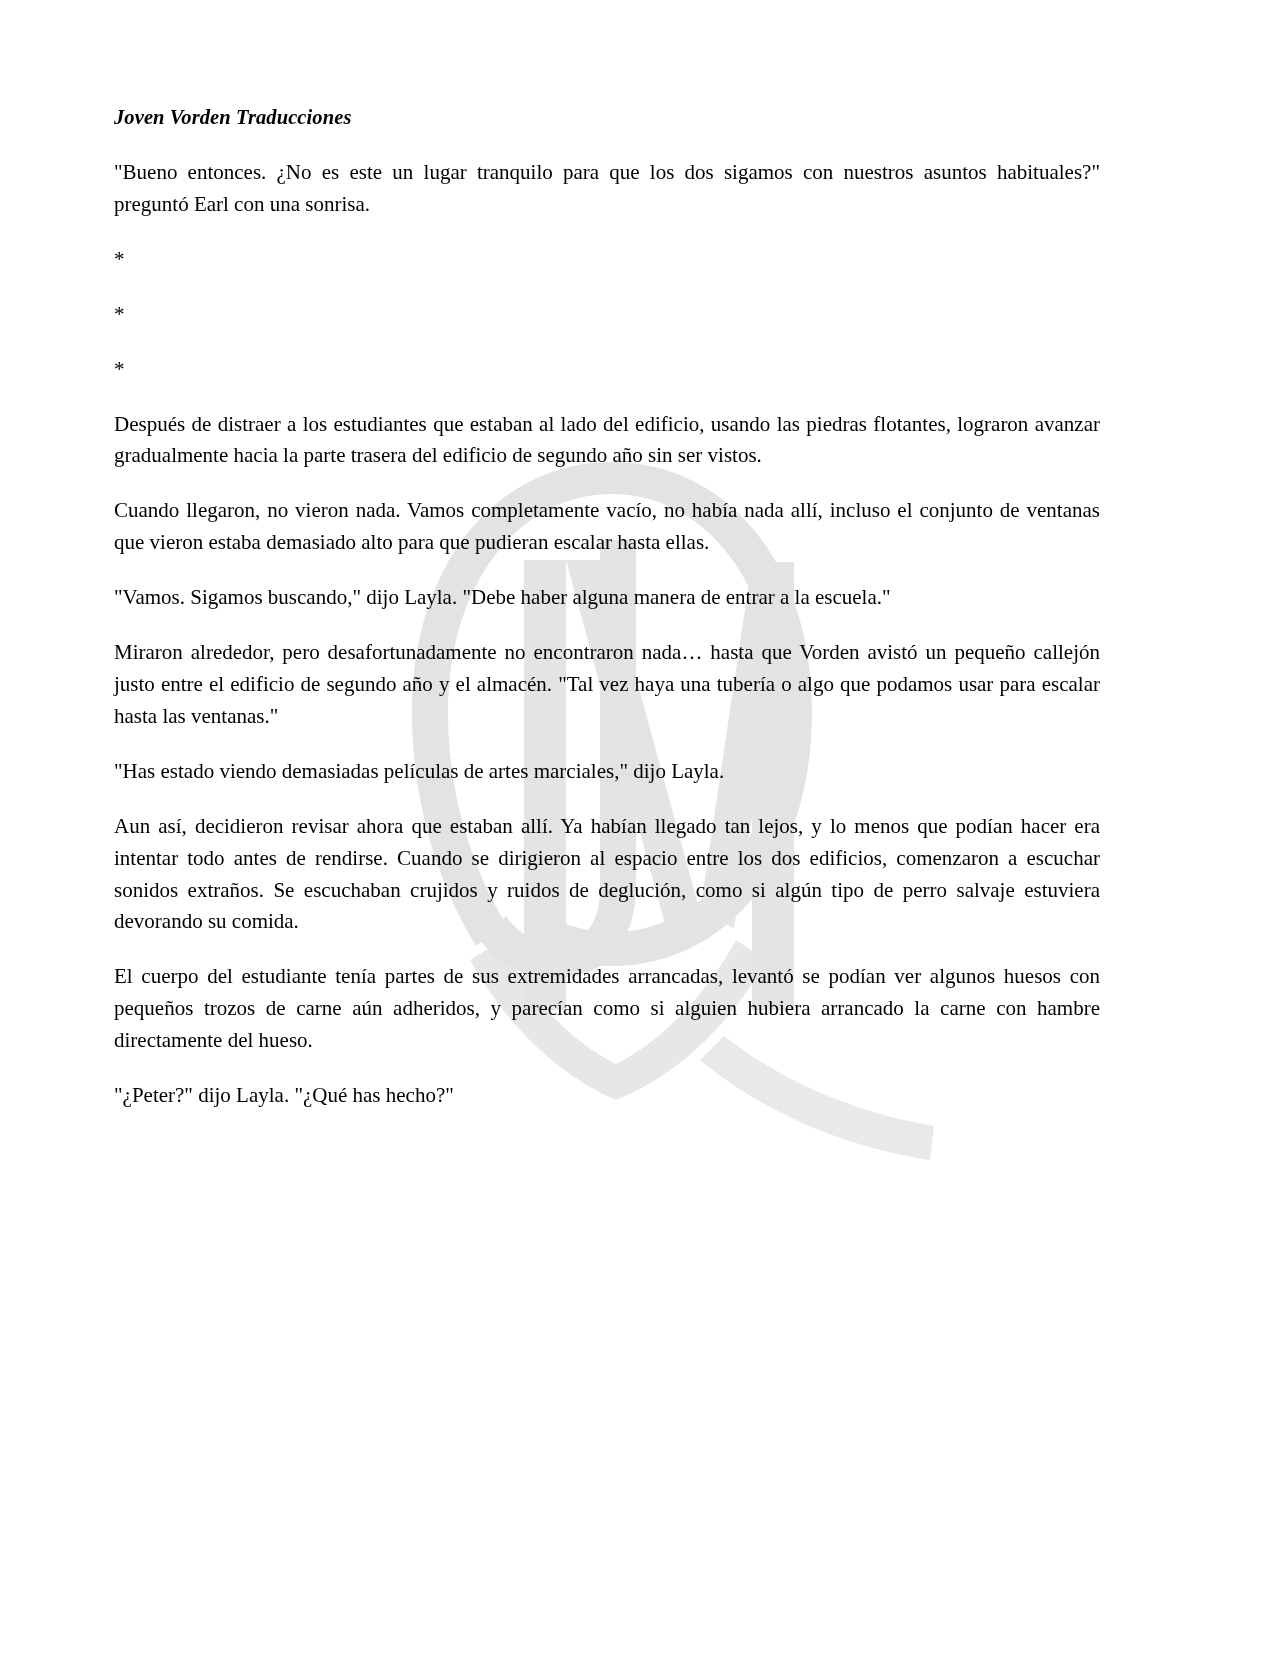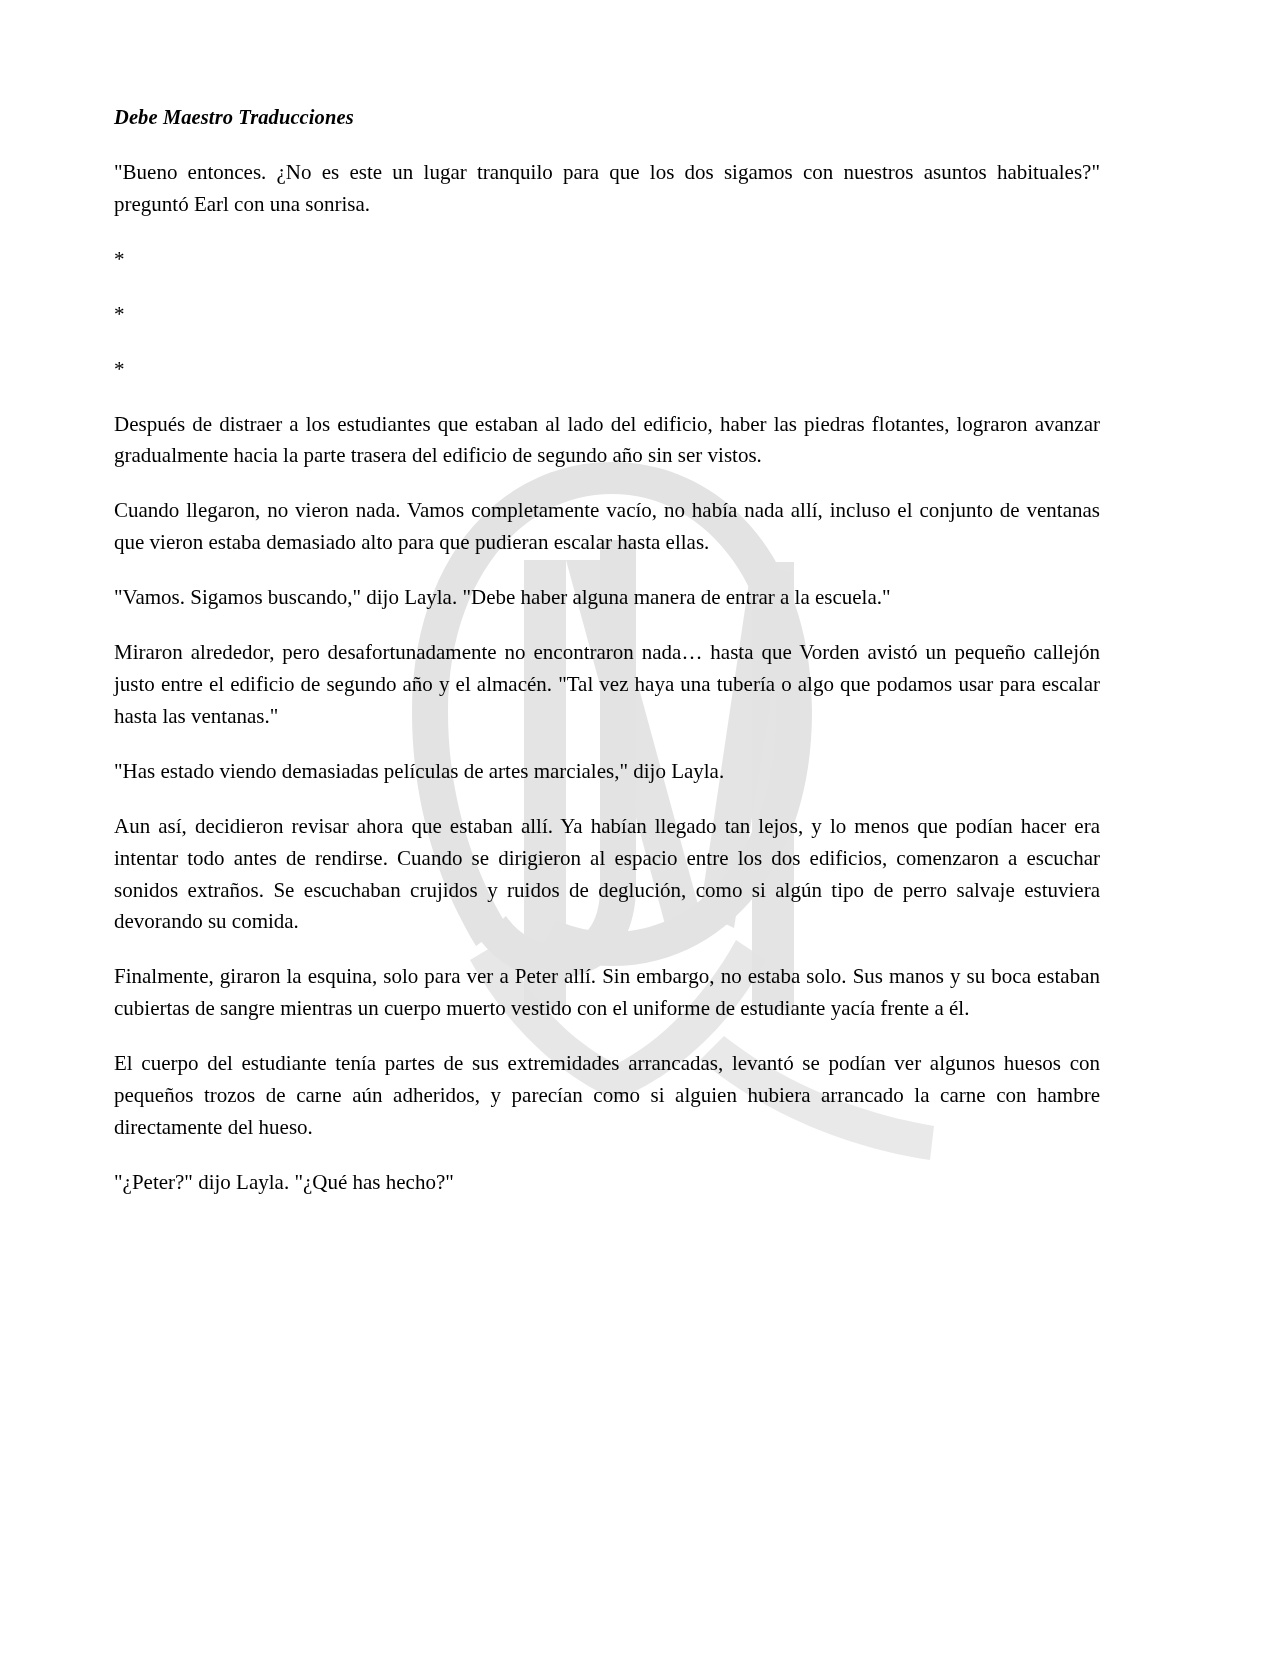--- a/index.html
+++ b/index.html
@@ -117,32 +117,31 @@
 
       <path d="M700 1060
                C 760 1110, 840 1146, 930 1160
                L 934 1126
                C 852 1112, 780 1080, 724 1036 Z" opacity="0.8"></path>
     </g>
   </svg>
 
   <div id="doc">
 
-    <div class="doc-title">Debe Maestro Traducciones</div>
+    <div class="doc-title">Joven Vorden Traducciones</div>
 
     <p class="para">"Bueno entonces. ¿No es este un lugar tranquilo para que los dos sigamos con nuestros asuntos habituales?" preguntó Earl con una sonrisa.</p>
 
     <p class="sep">*</p>
     <p class="sep">*</p>
     <p class="sep">*</p>
 
-    <p class="para">Después de distraer a los estudiantes que estaban al lado del edificio, haber las piedras flotantes, lograron avanzar gradualmente hacia la parte trasera del edificio de segundo año sin ser vistos.</p>
+    <p class="para">Después de distraer a los estudiantes que estaban al lado del edificio, usando las piedras flotantes, lograron avanzar gradualmente hacia la parte trasera del edificio de segundo año sin ser vistos.</p>
     <p class="para">Cuando llegaron, no vieron nada. Vamos completamente vacío, no había nada allí, incluso el conjunto de ventanas que vieron estaba demasiado alto para que pudieran escalar hasta ellas.</p>
     <p class="para">"Vamos. Sigamos buscando," dijo Layla. "Debe haber alguna manera de entrar a la escuela."</p>
     <p class="para">Miraron alrededor, pero desafortunadamente no encontraron nada… hasta que Vorden avistó un pequeño callejón justo entre el edificio de segundo año y el almacén. "Tal vez haya una tubería o algo que podamos usar para escalar hasta las ventanas."</p>
     <p class="para">"Has estado viendo demasiadas películas de artes marciales," dijo Layla.</p>
     <p class="para">Aun así, decidieron revisar ahora que estaban allí. Ya habían llegado tan lejos, y lo menos que podían hacer era intentar todo antes de rendirse. Cuando se dirigieron al espacio entre los dos edificios, comenzaron a escuchar sonidos extraños. Se escuchaban crujidos y ruidos de deglución, como si algún tipo de perro salvaje estuviera devorando su comida.</p>
-    <p class="para">Finalmente, giraron la esquina, solo para ver a Peter allí. Sin embargo, no estaba solo. Sus manos y su boca estaban cubiertas de sangre mientras un cuerpo muerto vestido con el uniforme de estudiante yacía frente a él.</p>
     <p class="para">El cuerpo del estudiante tenía partes de sus extremidades arrancadas, levantó se podían ver algunos huesos con pequeños trozos de carne aún adheridos, y parecían como si alguien hubiera arrancado la carne con hambre directamente del hueso.</p>
     <p class="para">"¿Peter?" dijo Layla. "¿Qué has hecho?"</p>
 
   </div>
 </div>
 
 </body></html>

